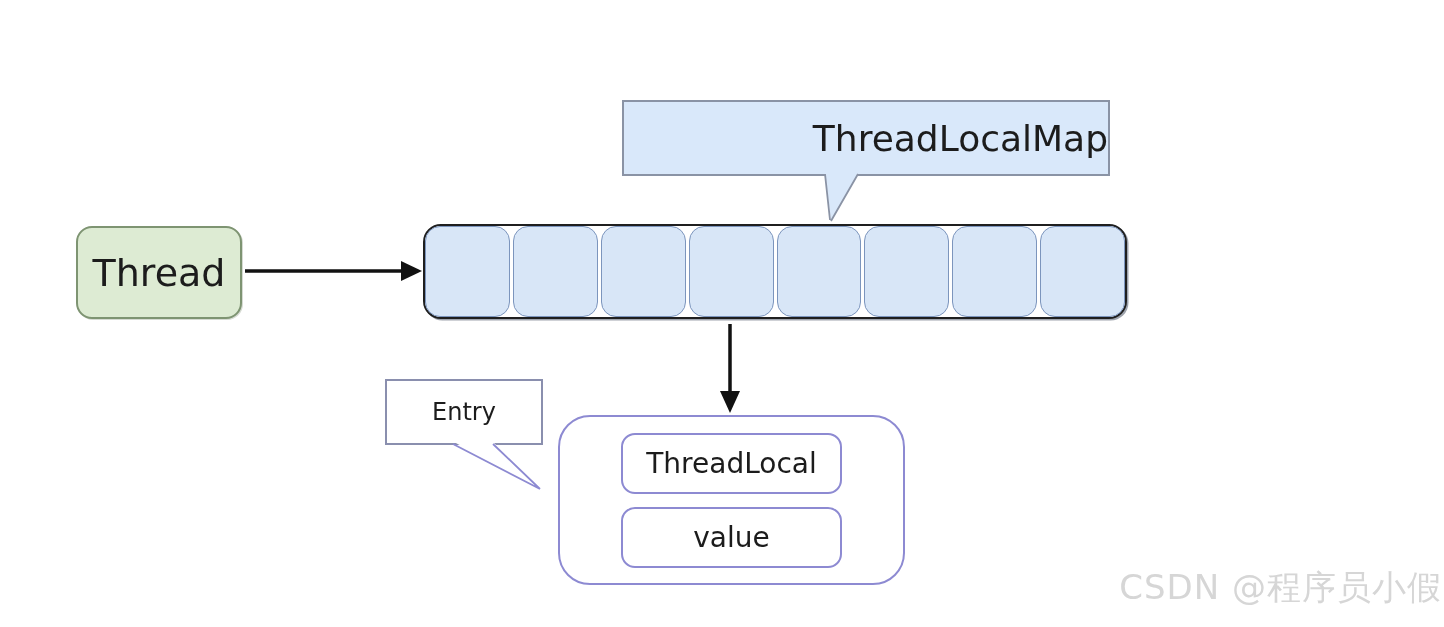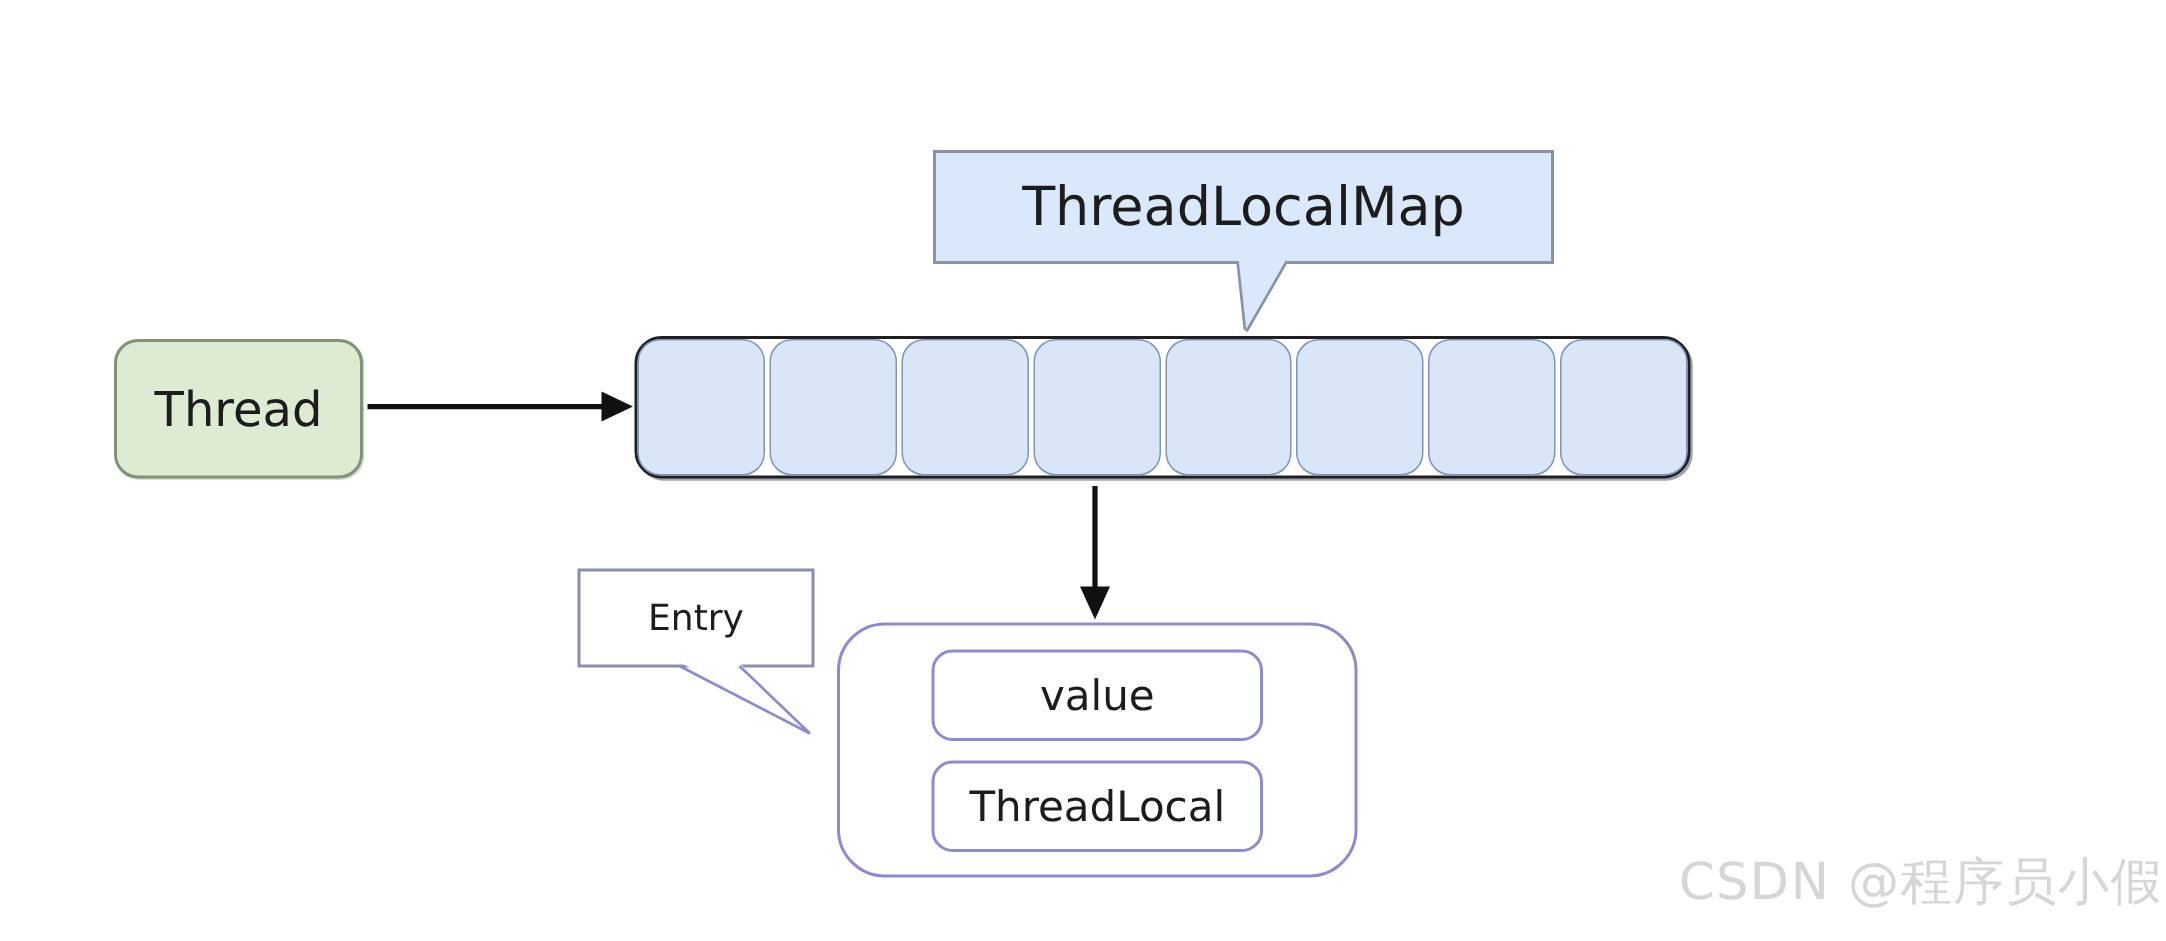--- a/index.html
+++ b/index.html
@@ -22,33 +22,33 @@
 
   
   .thread-box {
     position: absolute;
     left: 76px; top: 226px;
     width: 166px; height: 93px;
     background: var(--thread-fill, #ddebd3);
     border: 2px solid var(--thread-border, #7e9472);
     border-radius: 16px;
     display: flex; align-items: center; justify-content: center;
-    font-size: 32px;
+    font-size: 38px;
     box-sizing: border-box;
     box-shadow: 1px 1px 0 rgba(90,110,80,0.25);
   }
 
   
   .tlm-bubble {
     position: absolute;
     left: 622px; top: 100px;
-    width: 414px; height: 76px;
+    width: 488px; height: 76px;
     background: var(--callout-fill, #d9e8fa);
     border: 2px solid var(--callout-border, #8a93a5);
-    display: flex; align-items: center; justify-content: center;
+    display: flex; align-items: center; justify-content: flex-end;
     font-size: 36px;
     box-sizing: border-box;
     z-index: 1;
   }
 
   
   .slot-array {
     position: absolute;
     left: 423px; top: 224px;
     width: 704px; height: 95px;
@@ -156,25 +156,25 @@
       <div class="slot-cell"></div>
       <div class="slot-cell"></div>
     </div>
 
   <div class="entry-bubble">
     <span class="node-label">Entry</span>
   </div>
 
   <div class="entry-container">
     <div class="entry-field">
+      <span class="node-label">ThreadLocal</span>
+    </div>
+    <div class="entry-field">
       <span class="node-label">value</span>
     </div>
-    <div class="entry-field">
-      <span class="node-label">ThreadLocal</span>
-    </div>
   </div>
 
   <div class="watermark">CSDN @程序员小假</div>
 
   <svg class="overlay" viewBox="0 0 1444 627" xmlns="http://www.w3.org/2000/svg">
 
     <g>
       <polygon class="tlm-tail-fill" points="825,172 859,172 831,221"></polygon>
       <path class="tlm-tail-stroke" d="M825,174 L830,220 M858,174 L831,221"></path>
     </g>

